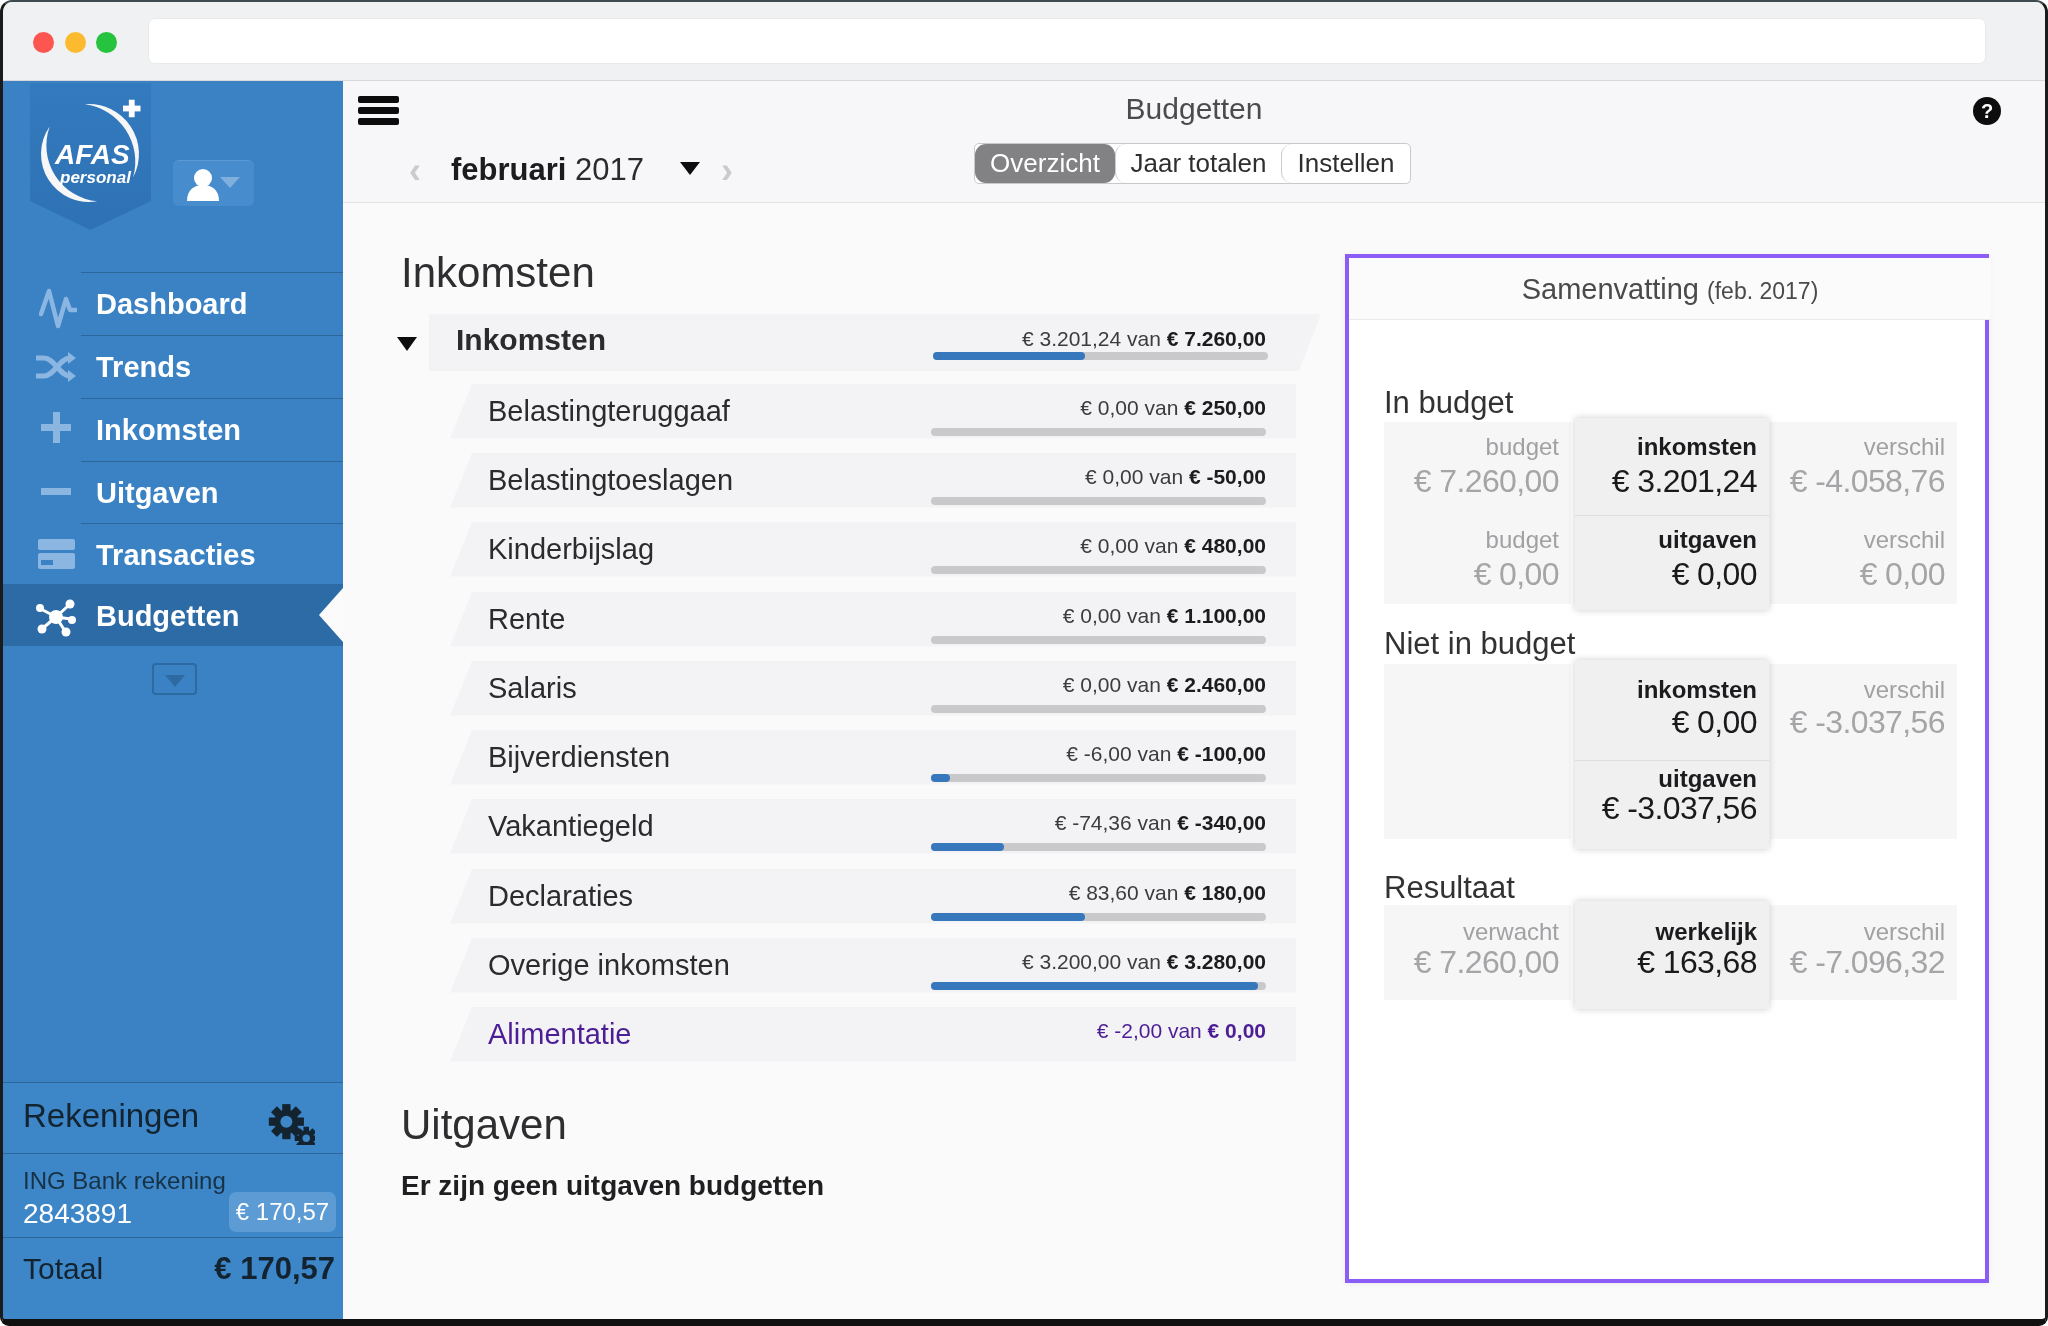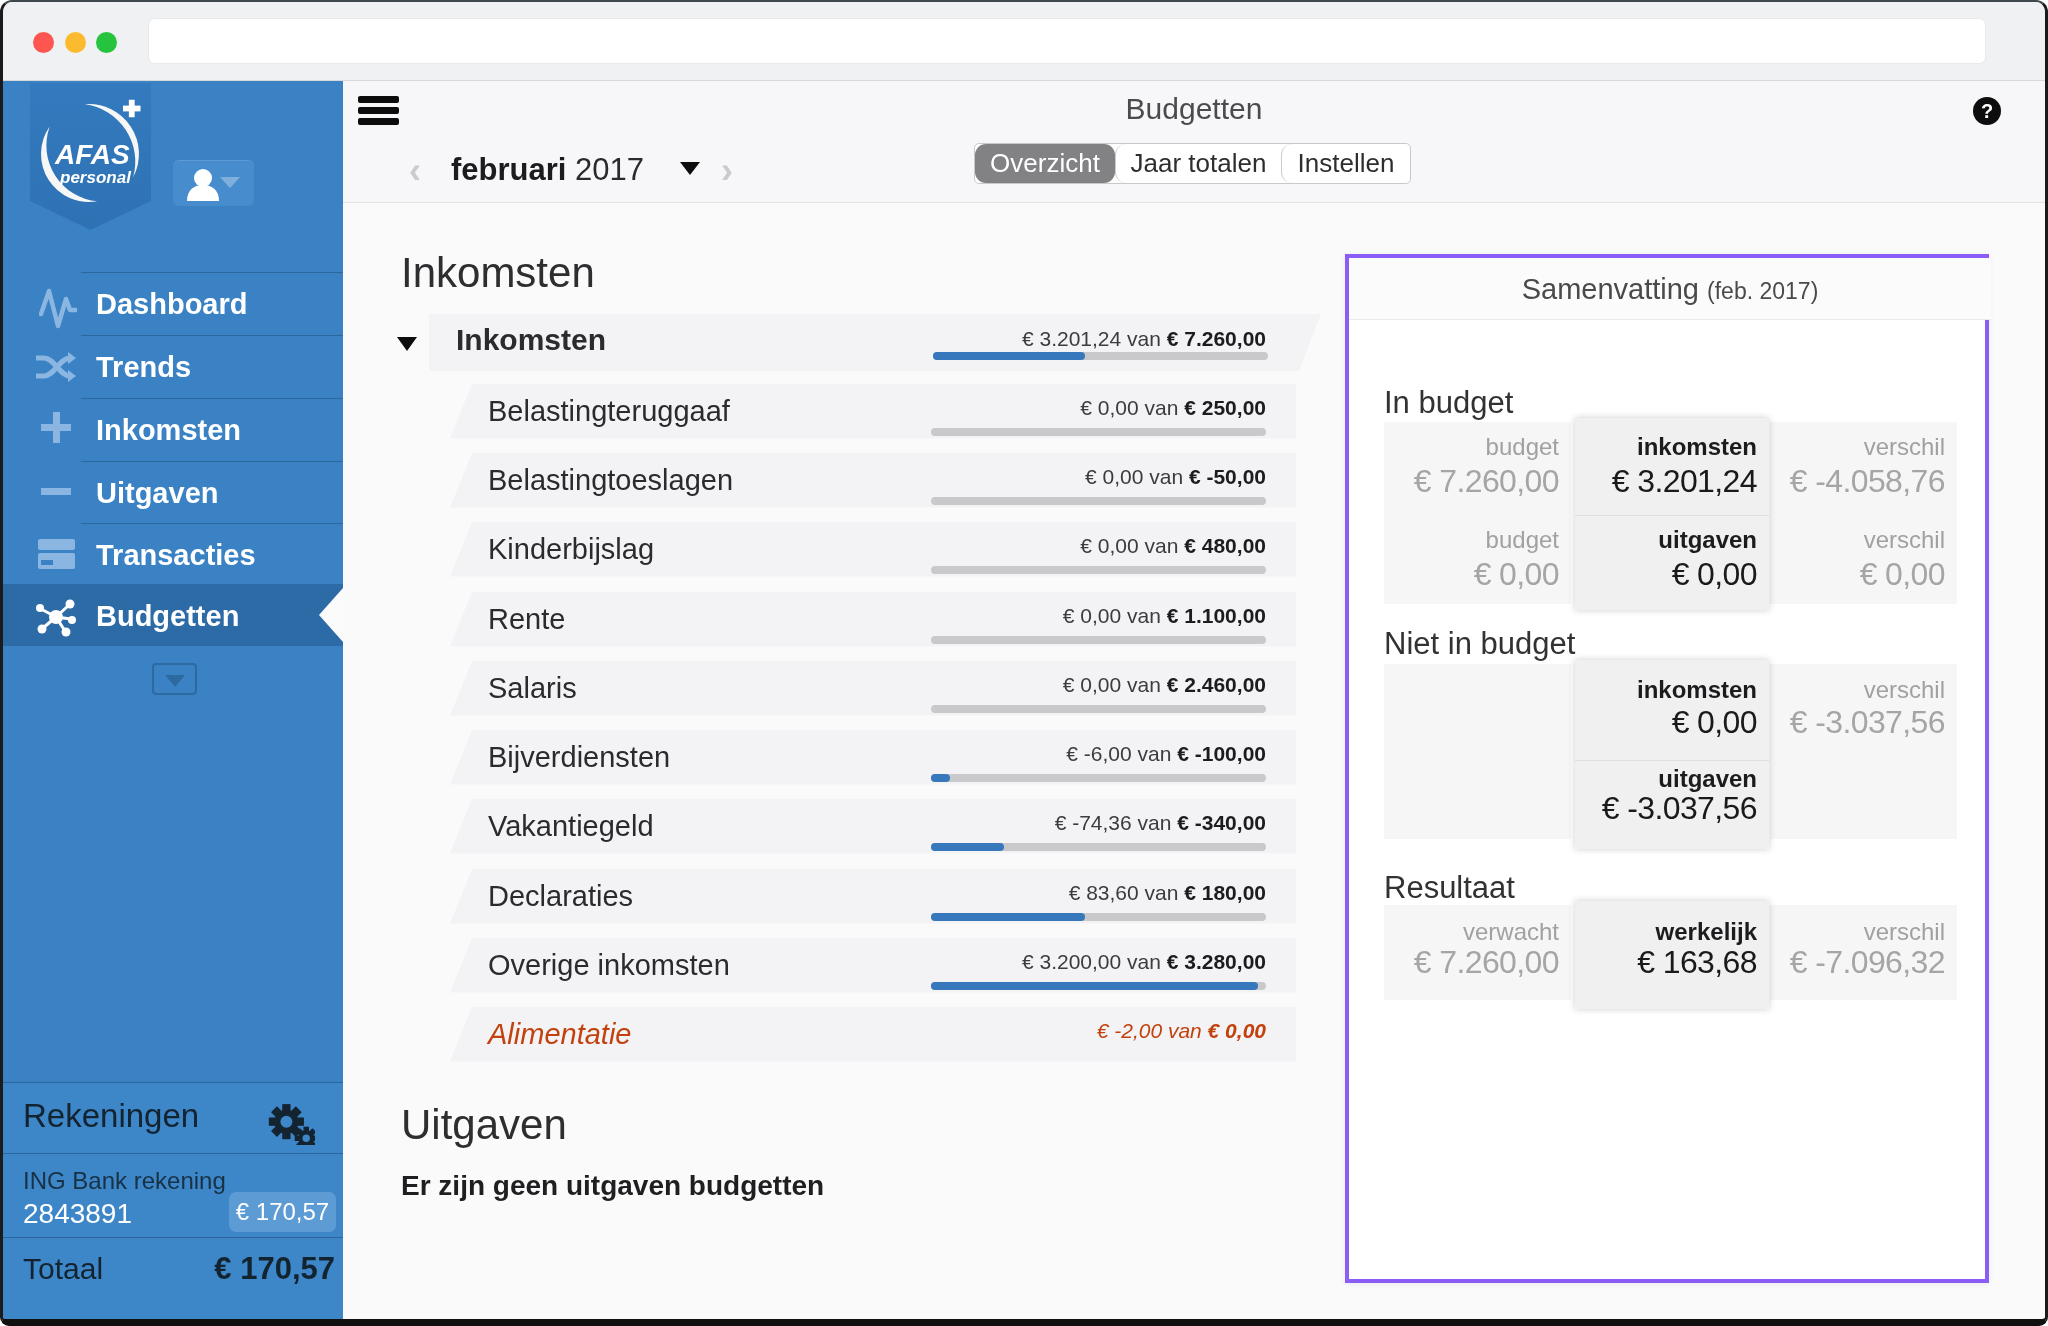--- a/index.html
+++ b/index.html
@@ -30,21 +30,21 @@
   .tabs { position:absolute; left:631px; top:62px; height:41px; display:flex; border:1px solid #c9c9cb; border-radius:5px; overflow:hidden; background:#fff; }
   .tab  { height:39px; line-height:39px; font-size:26px; color:#2e2e30; text-align:center;border-radius:11px; }
   h1 { font-size:42px; font-weight:400; color:#2e2e30; }
   
   .prow, .crow { position:absolute; background:#f3f3f5; }
   .crow { left:107px; width:846px; height:54.5px; clip-path:polygon(22px 0, 846px 0, 846px 54.5px, 0 54.5px); }
   .crow .cl { position:absolute; left:38px; top:11px; font-size:29px; color:#2b2b2d; }
   .crow .ca { position:absolute; right:30px; top:12px; font-size:21px; color:#3c3c3e; white-space:nowrap; }
   .crow .ca b { color:#1c1c1e; }
   .crow .ct { position:absolute; left:481px; top:44px; width:335px; height:8px; background:#c9c9cb; border-radius:4px; }
-  .crow.gray .cl, .crow.gray .ca, .crow.gray .ca b { color:#c2410c;font-style:italic; }
+  .crow.gray .cl, .crow.gray .ca, .crow.gray .ca b { color:#4c1d95; }
   .rlabel { position:absolute; font-size:29px; color:#2b2b2d; }
   .ramt   { position:absolute; right:779px; font-size:21px; color:#3c3c3e; white-space:nowrap; }
   .ramt b  { font-size:21px; color:#1c1c1e; }
   .track { position:absolute; left:590px; width:335px; height:8px; background:#c9c9cb; border-radius:4px; }
   .fill  { position:absolute; left:0; top:0; height:8px; background:#3778bc; border-radius:4px; }
   
   .card { position:absolute; left:1002px; top:173px; width:644px; height:1029px; background:#fff; border:4px solid #8b5cf6;
           box-shadow:0 1px 6px rgba(0,0,0,0.07); }
   .chead { position:absolute; left:0; top:0; width:642px; height:62px; background:#fbfbfc; border-bottom:1px solid #eaeaec;
            text-align:center; color:#4a4a4c; font-size:29px; line-height:62px; }

